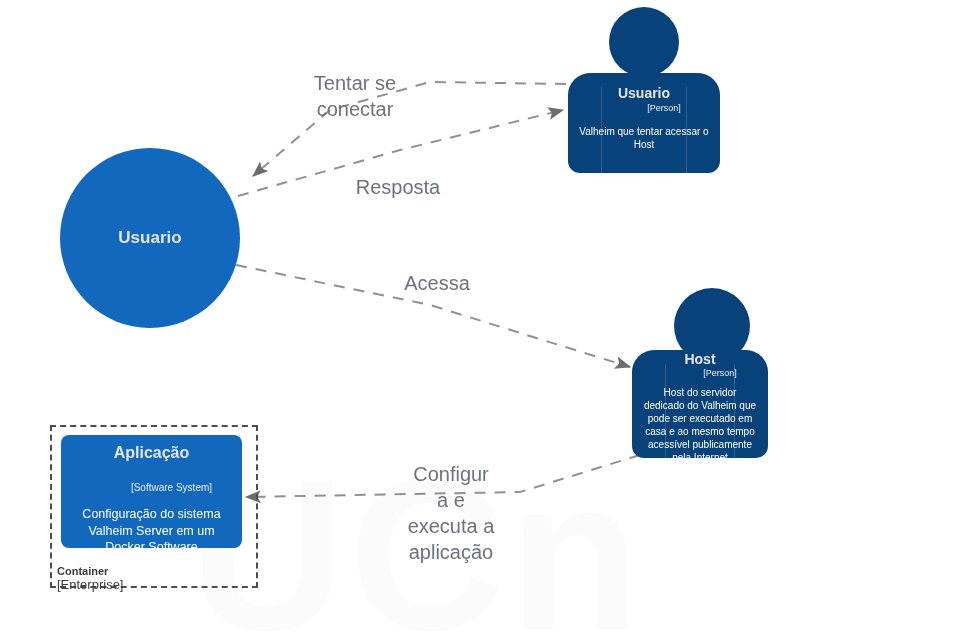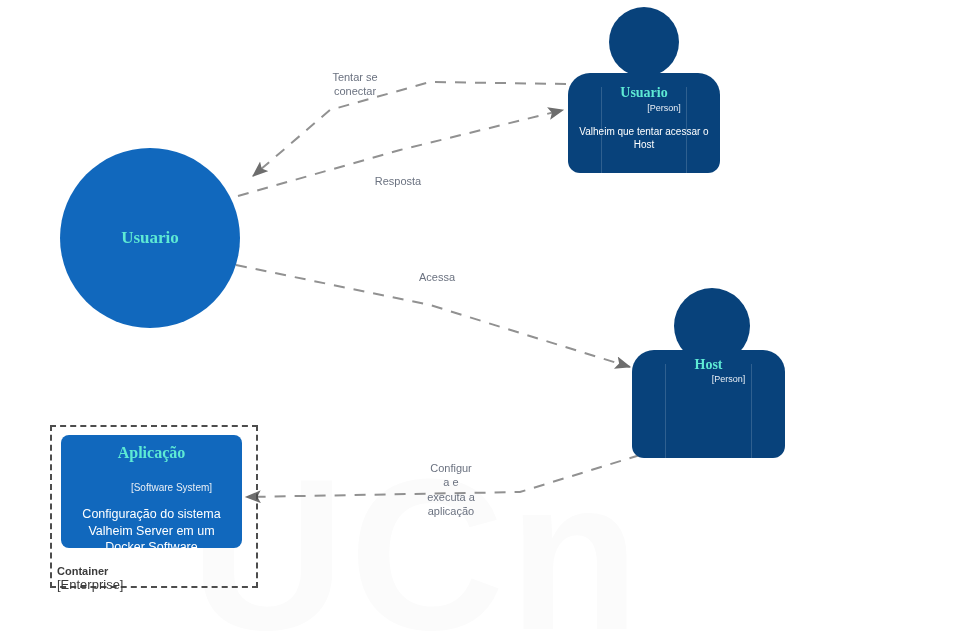--- a/index.html
+++ b/index.html
@@ -42,24 +42,23 @@
     left: 0;
     top: 0;
     width: 967px;
     height: 641px;
     pointer-events: none;
   }
 
   
   .node-title {
     font-weight: bold;
-    color: #5eead4;
+    color: #e5e5e5;
     text-align: center;
     line-height: 1.15;
-    font-family: Liberation Serif, serif;
   }
   .node-type {
     color: #e8eef5;
     text-align: center;
     line-height: 1.2;
     padding-left: 40px;
   }
   .node-desc {
     color: #ffffff;
     text-align: center;
@@ -140,21 +139,21 @@
   .boundary-label .btype {
     font-size: 13px;
     color: #3b3b3b;
     display: block;
   }
 
   
   .edge-label {
     position: absolute;
     color: #6b7280;
-    font-size: 11px;
+    font-size: 20px;
     line-height: 1.3;
     text-align: center;
     white-space: pre-line;
   }
 </style>
 </head>
 <body>
 
 <div id="canvas">
 
@@ -196,23 +195,24 @@
     <div class="head" style="left:609px; top:7px; width:70px; height:70px;"></div>
     <div class="body" style="left:568px; top:73px; width:152px; height:100px; padding:12px 11px 0 11px;">
       <div class="node-title" style="font-size:14px;">Usuario</div>
       <div class="node-type" style="font-size:9px; margin-top:2px;">[Person]</div>
       <div class="node-desc" style="font-size:10px; margin-top:11px;">Valheim que tentar acessar o Host</div>
     </div>
   </div>
 
   <div class="person">
     <div class="head" style="left:674px; top:288px; width:76px; height:76px;"></div>
-    <div class="body" style="left:632px; top:350px; width:153px; height:108px; padding:7px 10px 0 10px;">
+    <div class="body" style="left:632px; top:350px; width:136px; height:108px; padding:7px 10px 0 10px;justify-content:center;">
       <div class="node-title" style="font-size:14px;">Host</div>
       <div class="node-type" style="font-size:9px; margin-top:1px;">[Person]</div>
+      <div class="node-desc" style="font-size:10px; margin-top:8px;">Host do servidor dedicado do Valheim que pode ser executado em casa e ao mesmo tempo acessível publicamente pela Internet</div>
     </div>
   </div>
 
   <div class="boundary" style="left:50px; top:425px; width:208px; height:163px;"></div>
   <div class="boundary-label" style="left:57px; top:565px;">
     <span class="bname">Container</span>
     <span class="btype">[Enterprise]</span>
   </div>
 
   <div class="sys-box" style="left:61px; top:435px; width:181px; height:113px; padding:9px 10px 0 10px;">

